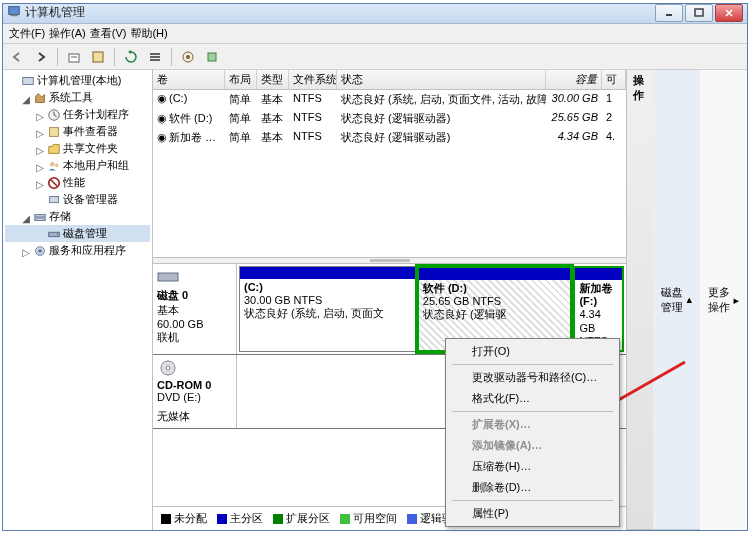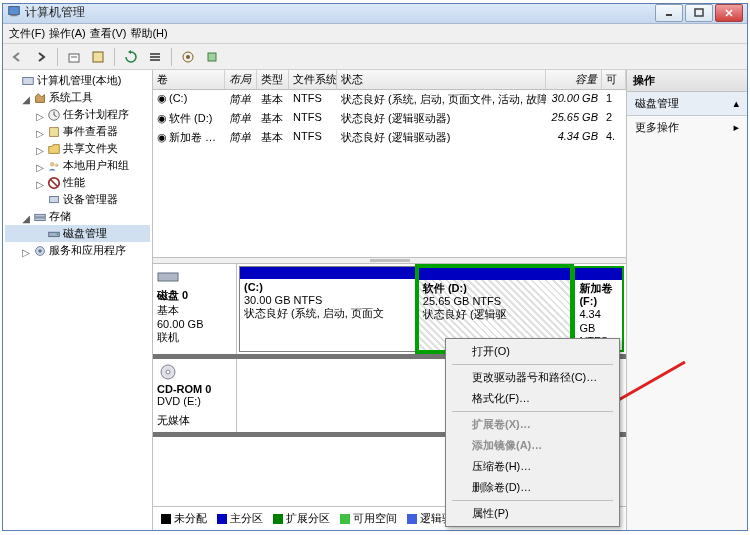--- a/index.html
+++ b/index.html
@@ -26,45 +26,45 @@
 .lv1 { padding-left: 4px; }
 .lv2 { padding-left: 16px; }
 .lv3 { padding-left: 30px; }
 .center { flex: 1; display: flex; flex-direction: column; background: #fff; border-right: 1px solid #c0c0c0; min-width: 0; }
 .volgrid { flex: 0 0 auto; border-bottom: 1px solid #c0c0c0; }
 .gridhead { display: flex; background: linear-gradient(#f8f8f8,#e8e8e8); border-bottom: 1px solid #c0c0c0; }
 .gridhead div { padding: 2px 4px; border-right: 1px solid #d0d0d0; overflow: hidden; white-space: nowrap; }
 .gridrow { display: flex; padding: 1px 0; }
 .gridrow div { padding: 1px 4px; overflow: hidden; white-space: nowrap; }
 .c-vol { width: 72px; }
-.c-lay { width: 32px; font-style: italic; }
+.c-lay { width: 32px; }
 .c-typ { width: 32px; }
 .c-fs { width: 48px; }
 .c-st { width: 220px; flex: 1; }
 .c-cap { width: 56px; text-align: right; font-style: italic; }
 .c-fre { width: 24px; }
 .splitter { height: 6px; background: #f0f0f0; border-bottom: 1px solid #c0c0c0; display: flex; align-items: center; justify-content: center; }
 .splitter div { width: 40px; height: 3px; background: #c0c0c0; }
 .diskmap { flex: 1; overflow: auto; }
-.diskrow { display: flex; border-bottom: 5px solid #737373; min-height: 68px; }
+.diskrow { display: flex; border-bottom: 1px solid #737373; min-height: 68px; }
 .diskinfo { width: 84px; padding: 4px; border-right: 1px solid #c0c0c0; background: #fff; }
 .diskinfo .di-name { font-weight: bold; }
 .diskinfo .di-icon { width: 22px; height: 18px; margin-bottom: 2px; }
 .parts { flex: 1; display: flex; padding: 2px; gap: 1px; }
 .part { border: 1px solid #808080; display: flex; flex-direction: column; overflow: hidden; }
 .part .phdr { height: 12px; }
 .part .pbody { flex: 1; padding: 2px 4px; font-size: 10px; line-height: 1.2; overflow: hidden; }
 .part.primary .phdr { background: #0000c0; }
 .part.selected { outline: 3px solid #00a000; outline-offset: -1px; }
 .part.hatched .pbody { background: repeating-linear-gradient(45deg, #fff, #fff 3px, #e0e0e0 3px, #e0e0e0 5px); }
 .part.logical { border: 2px solid #00a000; }
 .part.logical .phdr { background: #0000c0; }
 .legend { display: flex; gap: 10px; padding: 4px 8px; border-top: 1px solid #c0c0c0; align-items: center; font-size: 10px; }
 .legend .lbox { width: 10px; height: 10px; display: inline-block; margin-right: 3px; vertical-align: middle; }
-.actions { width: 120px; background: #f8f8f8; display: flex; flex-direction: column; }
+.actions { width: 120px; background: #f8f8f8; display: flex; }
 .actions-head { background: linear-gradient(#f0f0f0,#e0e0e0); padding: 3px 6px; border-bottom: 1px solid #c0c0c0; font-weight: bold; }
 .actions-item { padding: 4px 8px; display: flex; align-items: center; justify-content: space-between; }
 .actions-item.grp { background: #e8eef6; border-bottom: 1px solid #c0c8d0; }
 .contextmenu { position: absolute; background: #f0f0f0; border: 1px solid #808080; box-shadow: 2px 2px 4px rgba(0,0,0,0.3); padding: 2px; z-index: 100; min-width: 140px; }
 .contextmenu .mi { padding: 3px 20px 3px 24px; white-space: nowrap; }
 .contextmenu .mi.disabled { color: #909090; font-weight: bold; }
 .contextmenu .msep { height: 1px; background: #c0c0c0; margin: 2px 4px; }
 .arrow { position: absolute; z-index: 99; pointer-events: none; }
 svg.icon { width: 100%; height: 100%; }
 </style>

